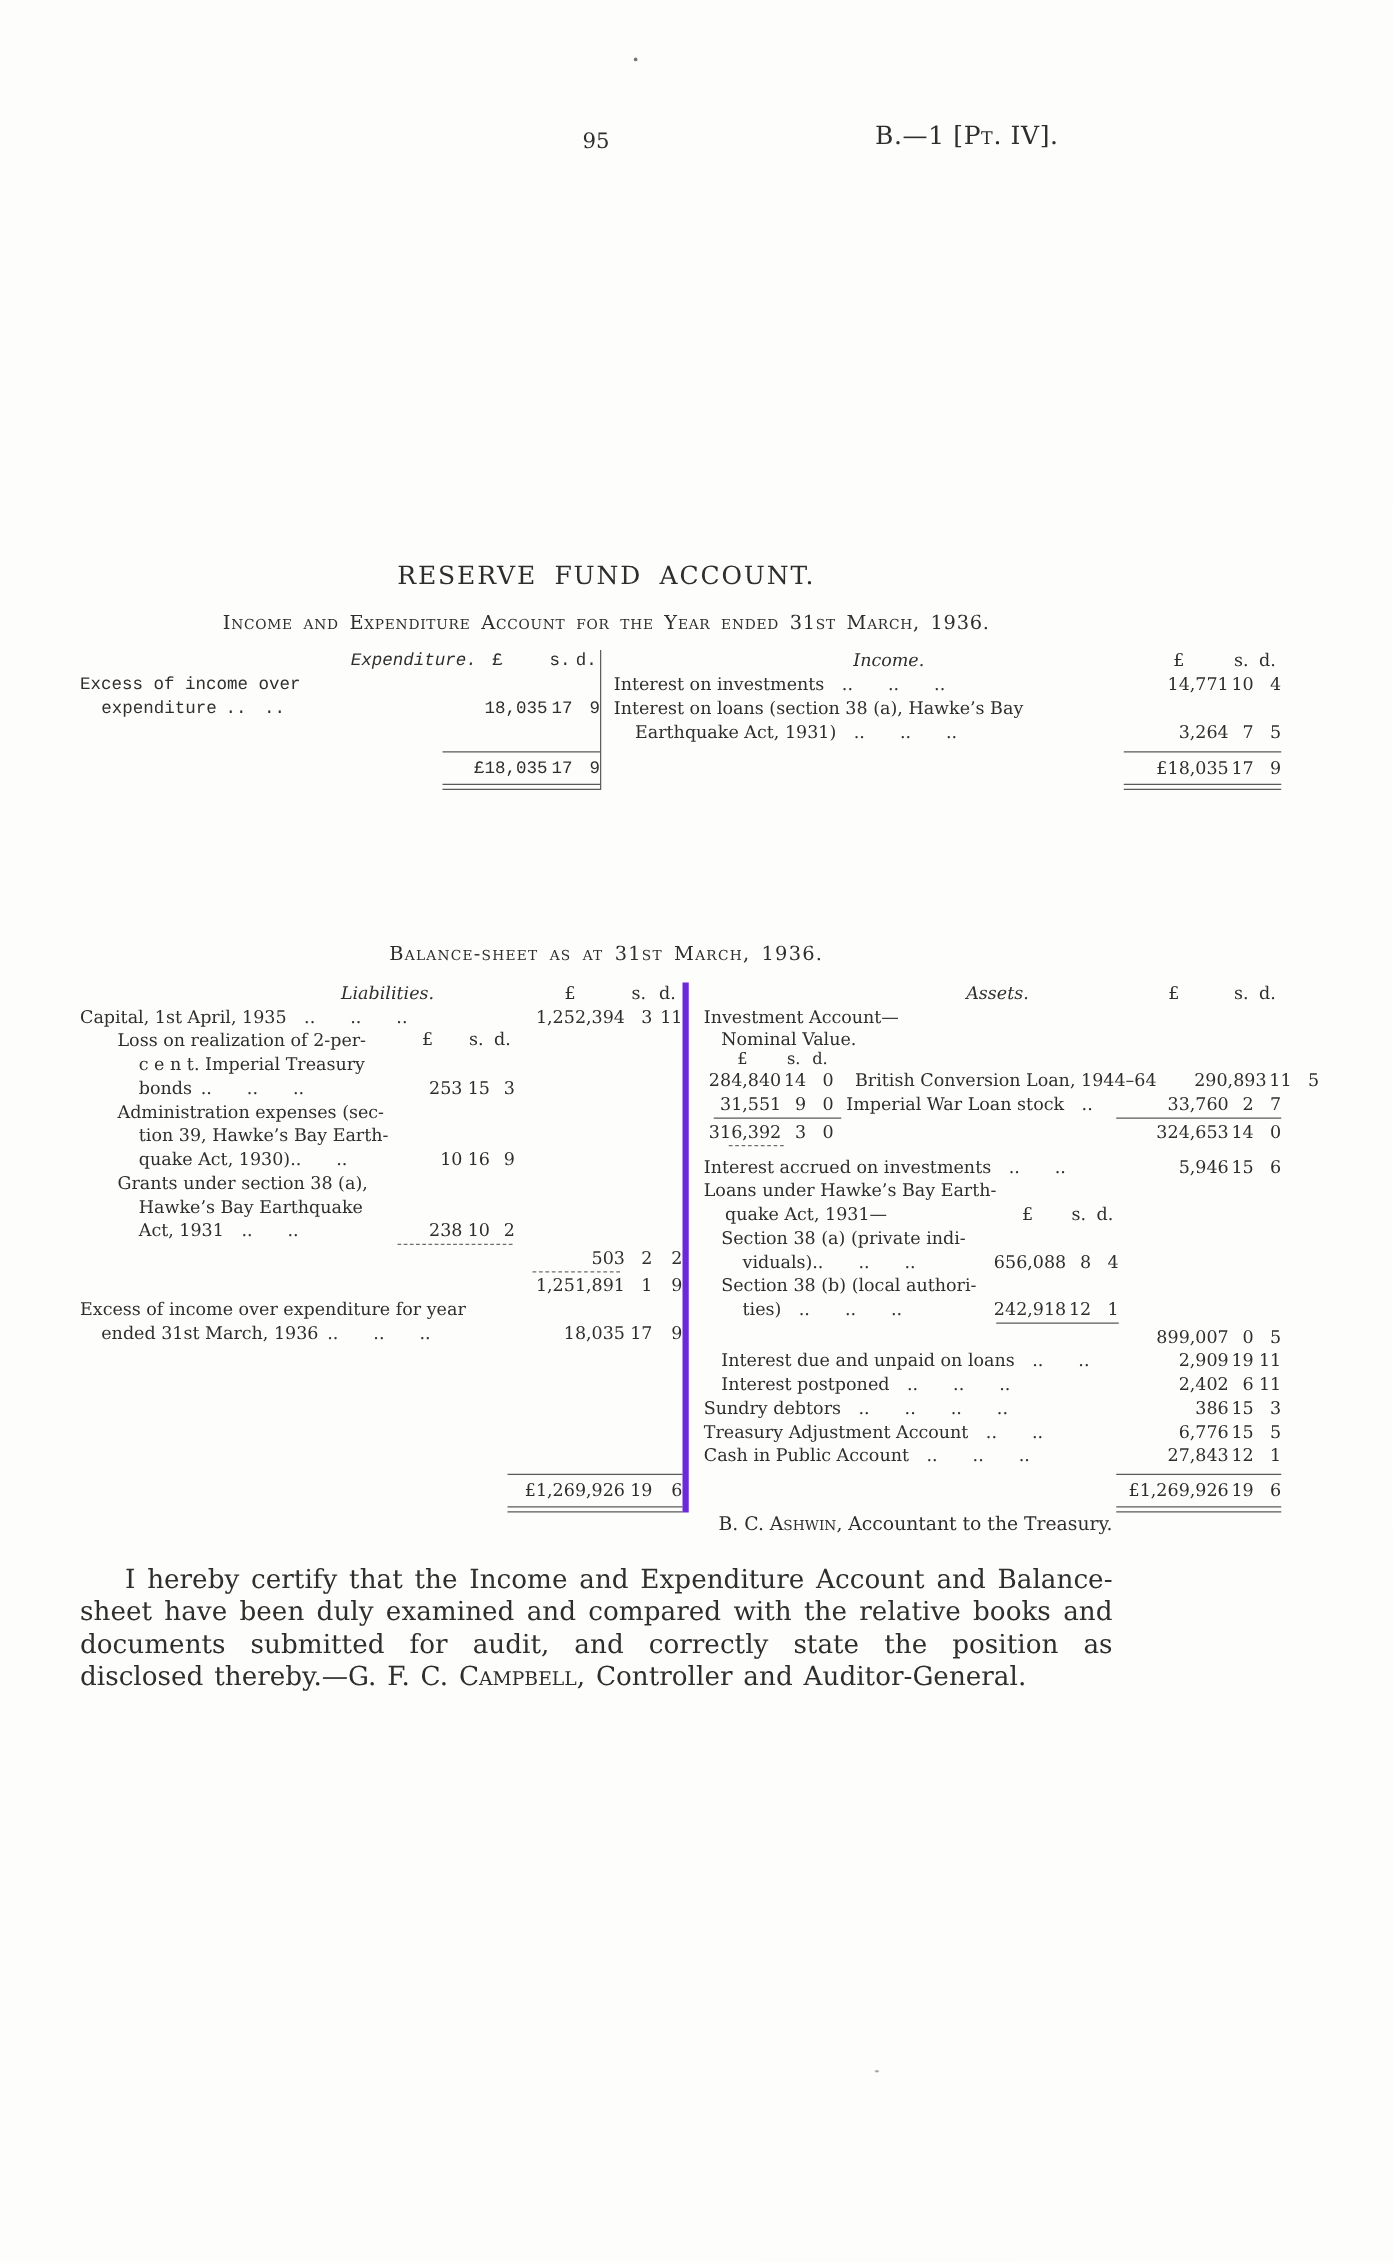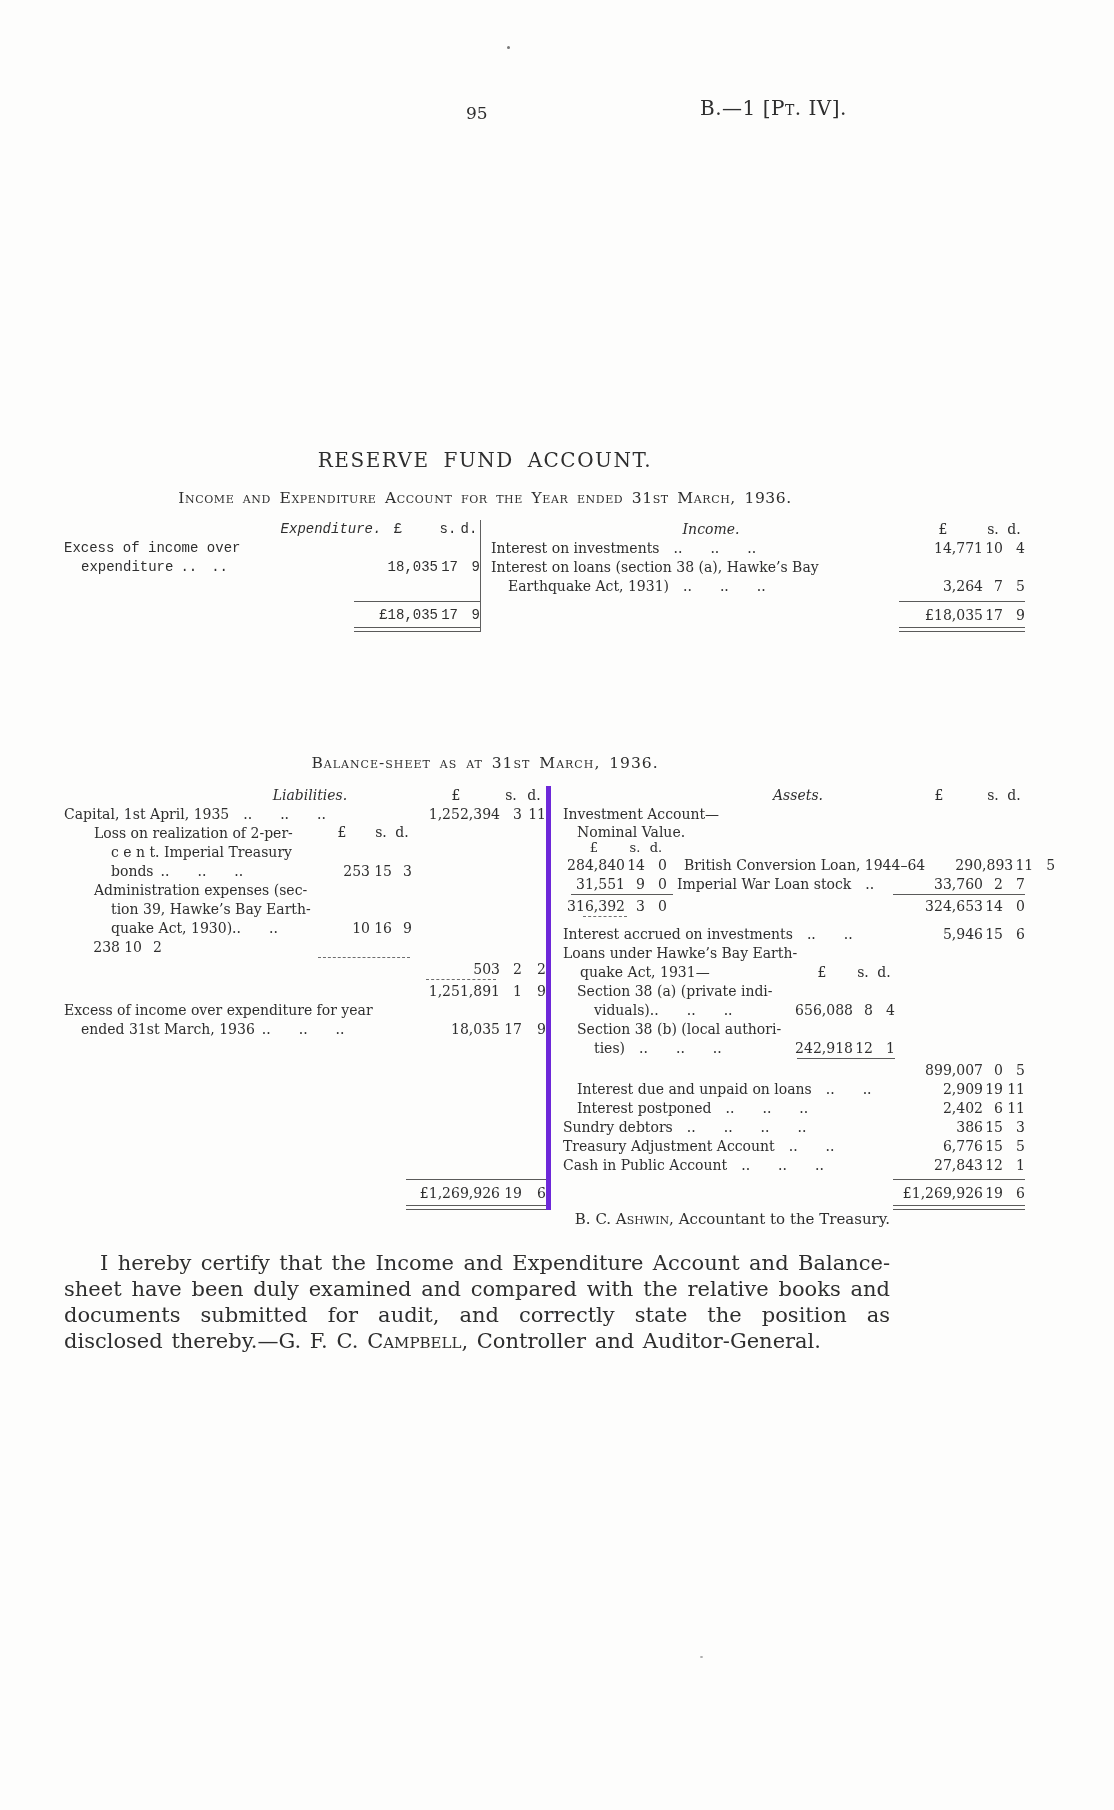--- a/index.html
+++ b/index.html
@@ -191,20 +191,23 @@
       <div class="row">
         <div class="lbl lv2">Administration expenses (sec-
 tion 39, Hawke’s Bay Earth-
 quake Act, 1930)..  ..</div>
         <div class="a cl1">10</div>
         <div class="a cs1">16</div>
         <div class="a cd1">9</div>
         <div class="osp-li"></div>
       </div>
       <div class="row">
+        <div class="lbl lv2">Grants under section 38 (a),
+Hawke’s Bay Earthquake
+Act, 1931 ..  ..</div>
         <div class="a cl1">238</div>
         <div class="a cs1">10</div>
         <div class="a cd1">2</div>
         <div class="osp-li"></div>
       </div>
       <div class="rr">
           <div class="dash rl-li-in"></div>
         </div>
       <div class="row">
         <div class="grow"></div>

